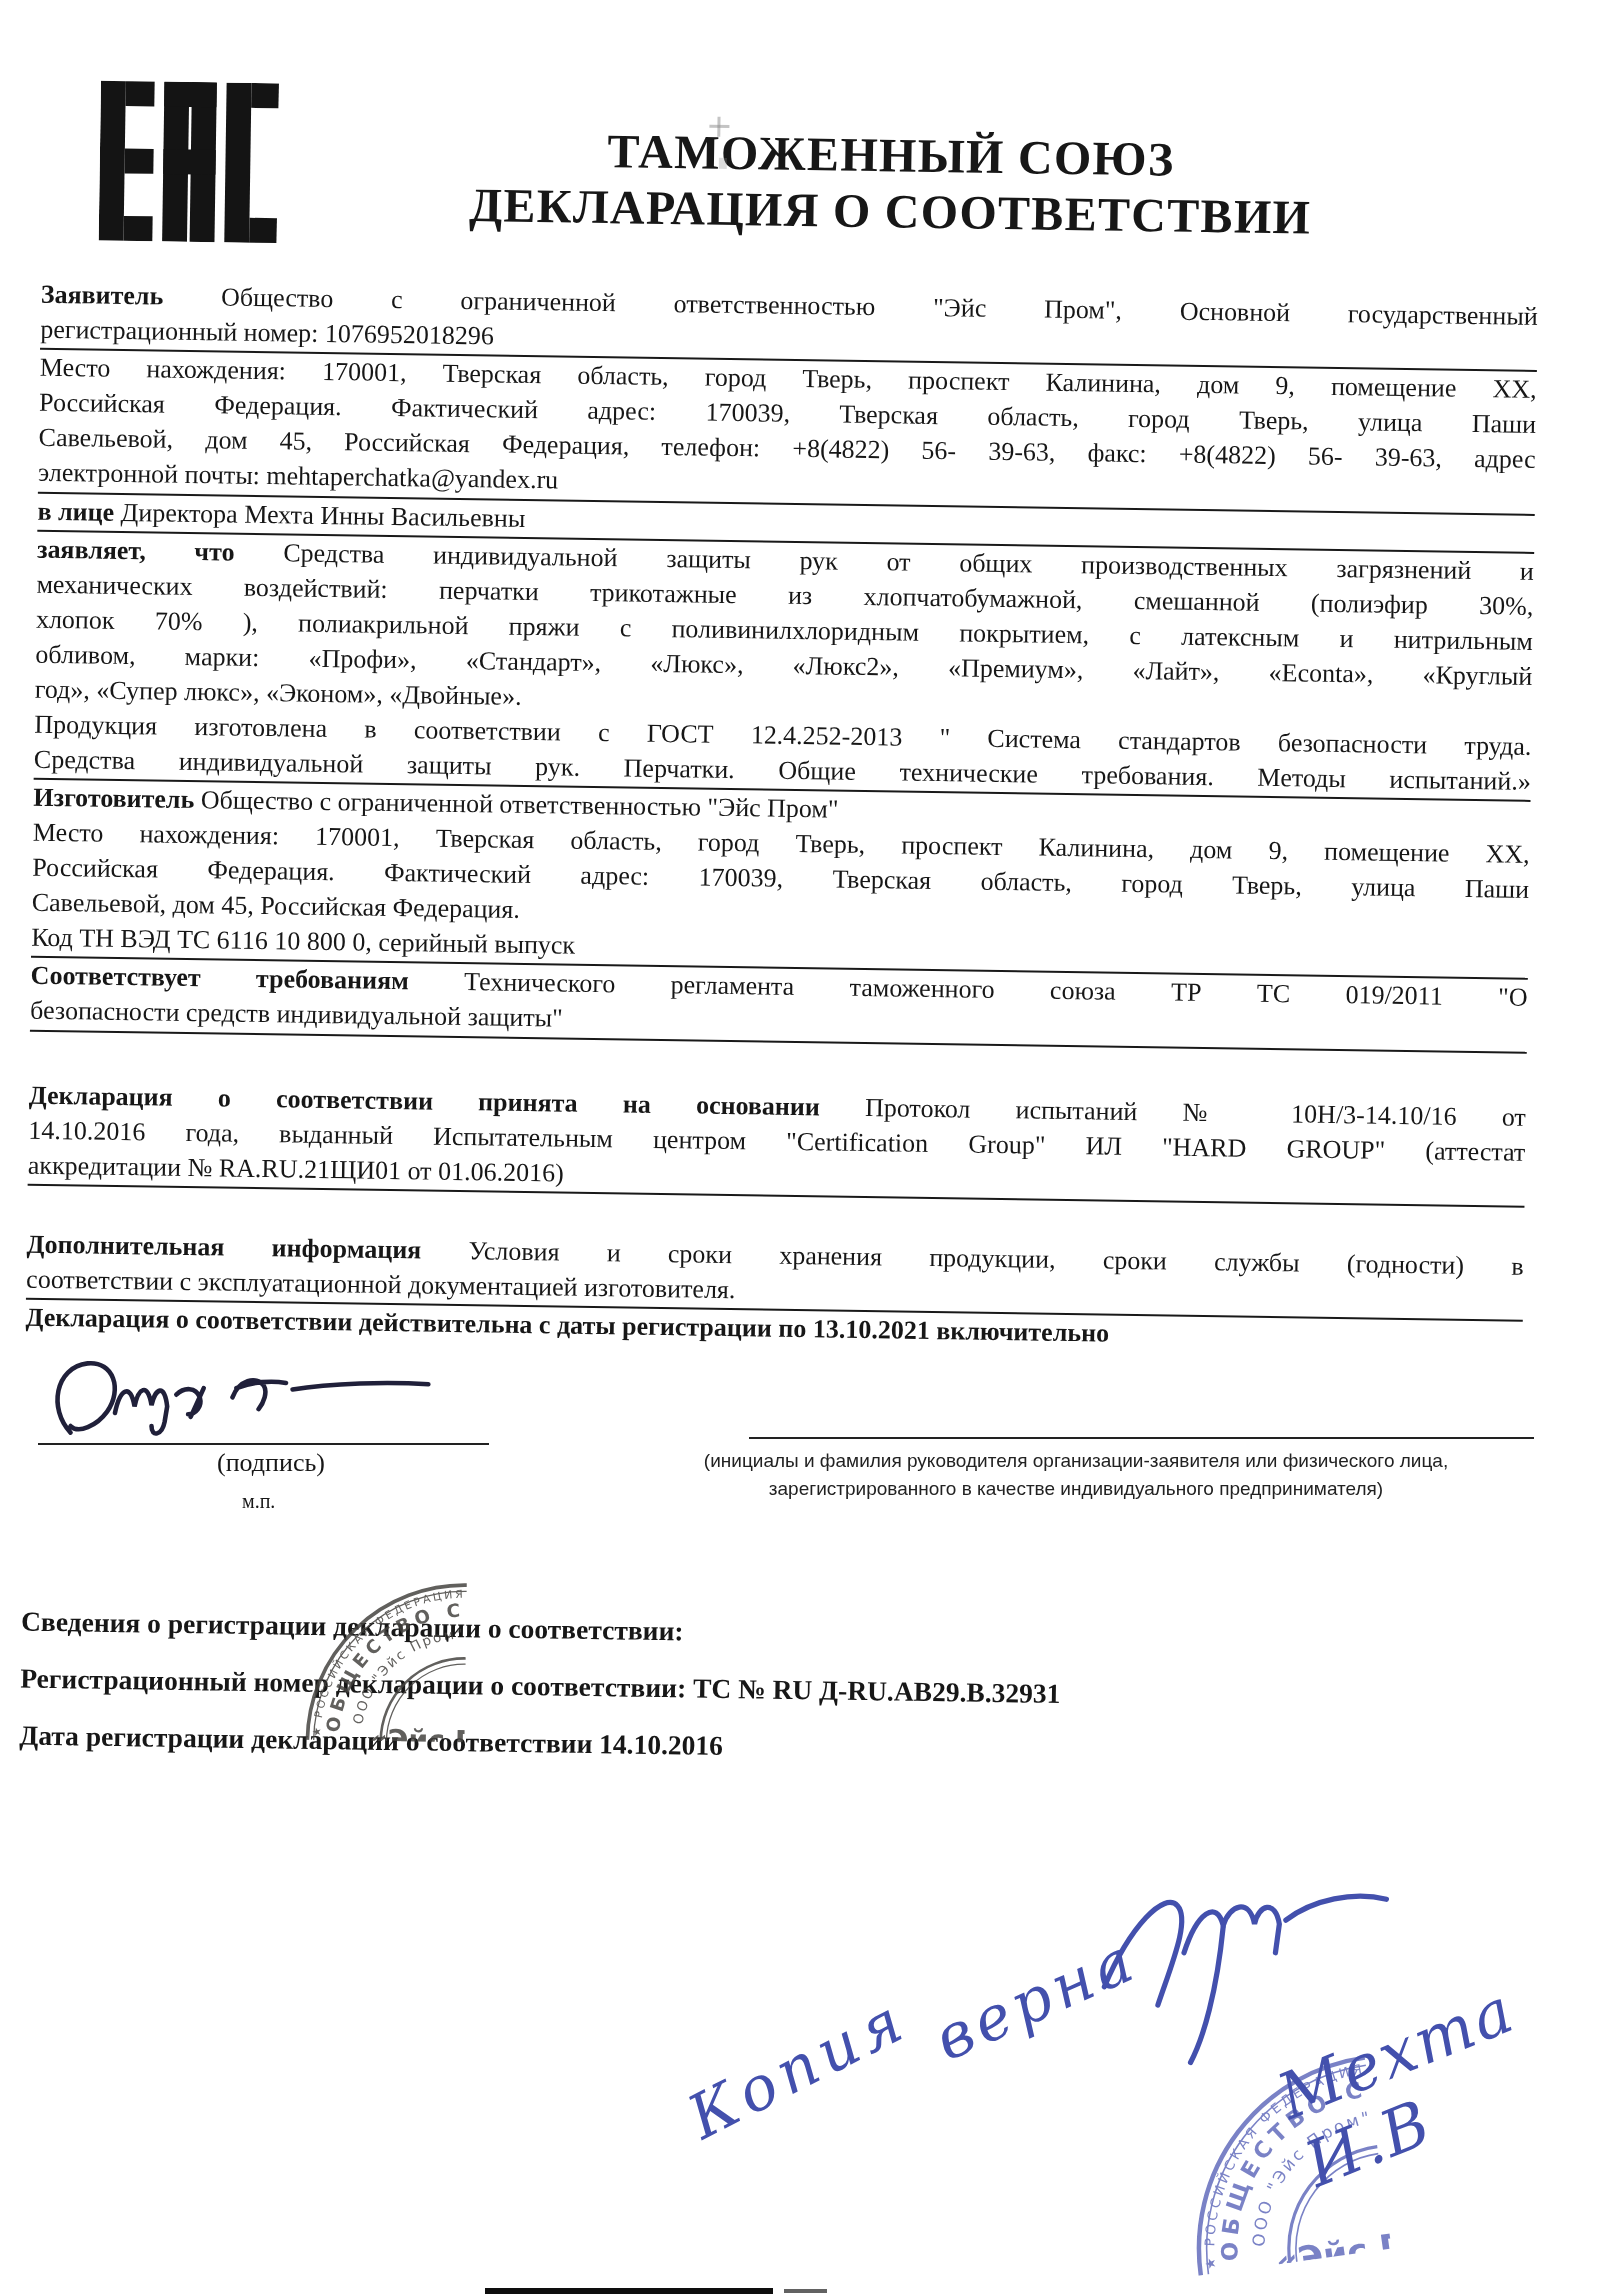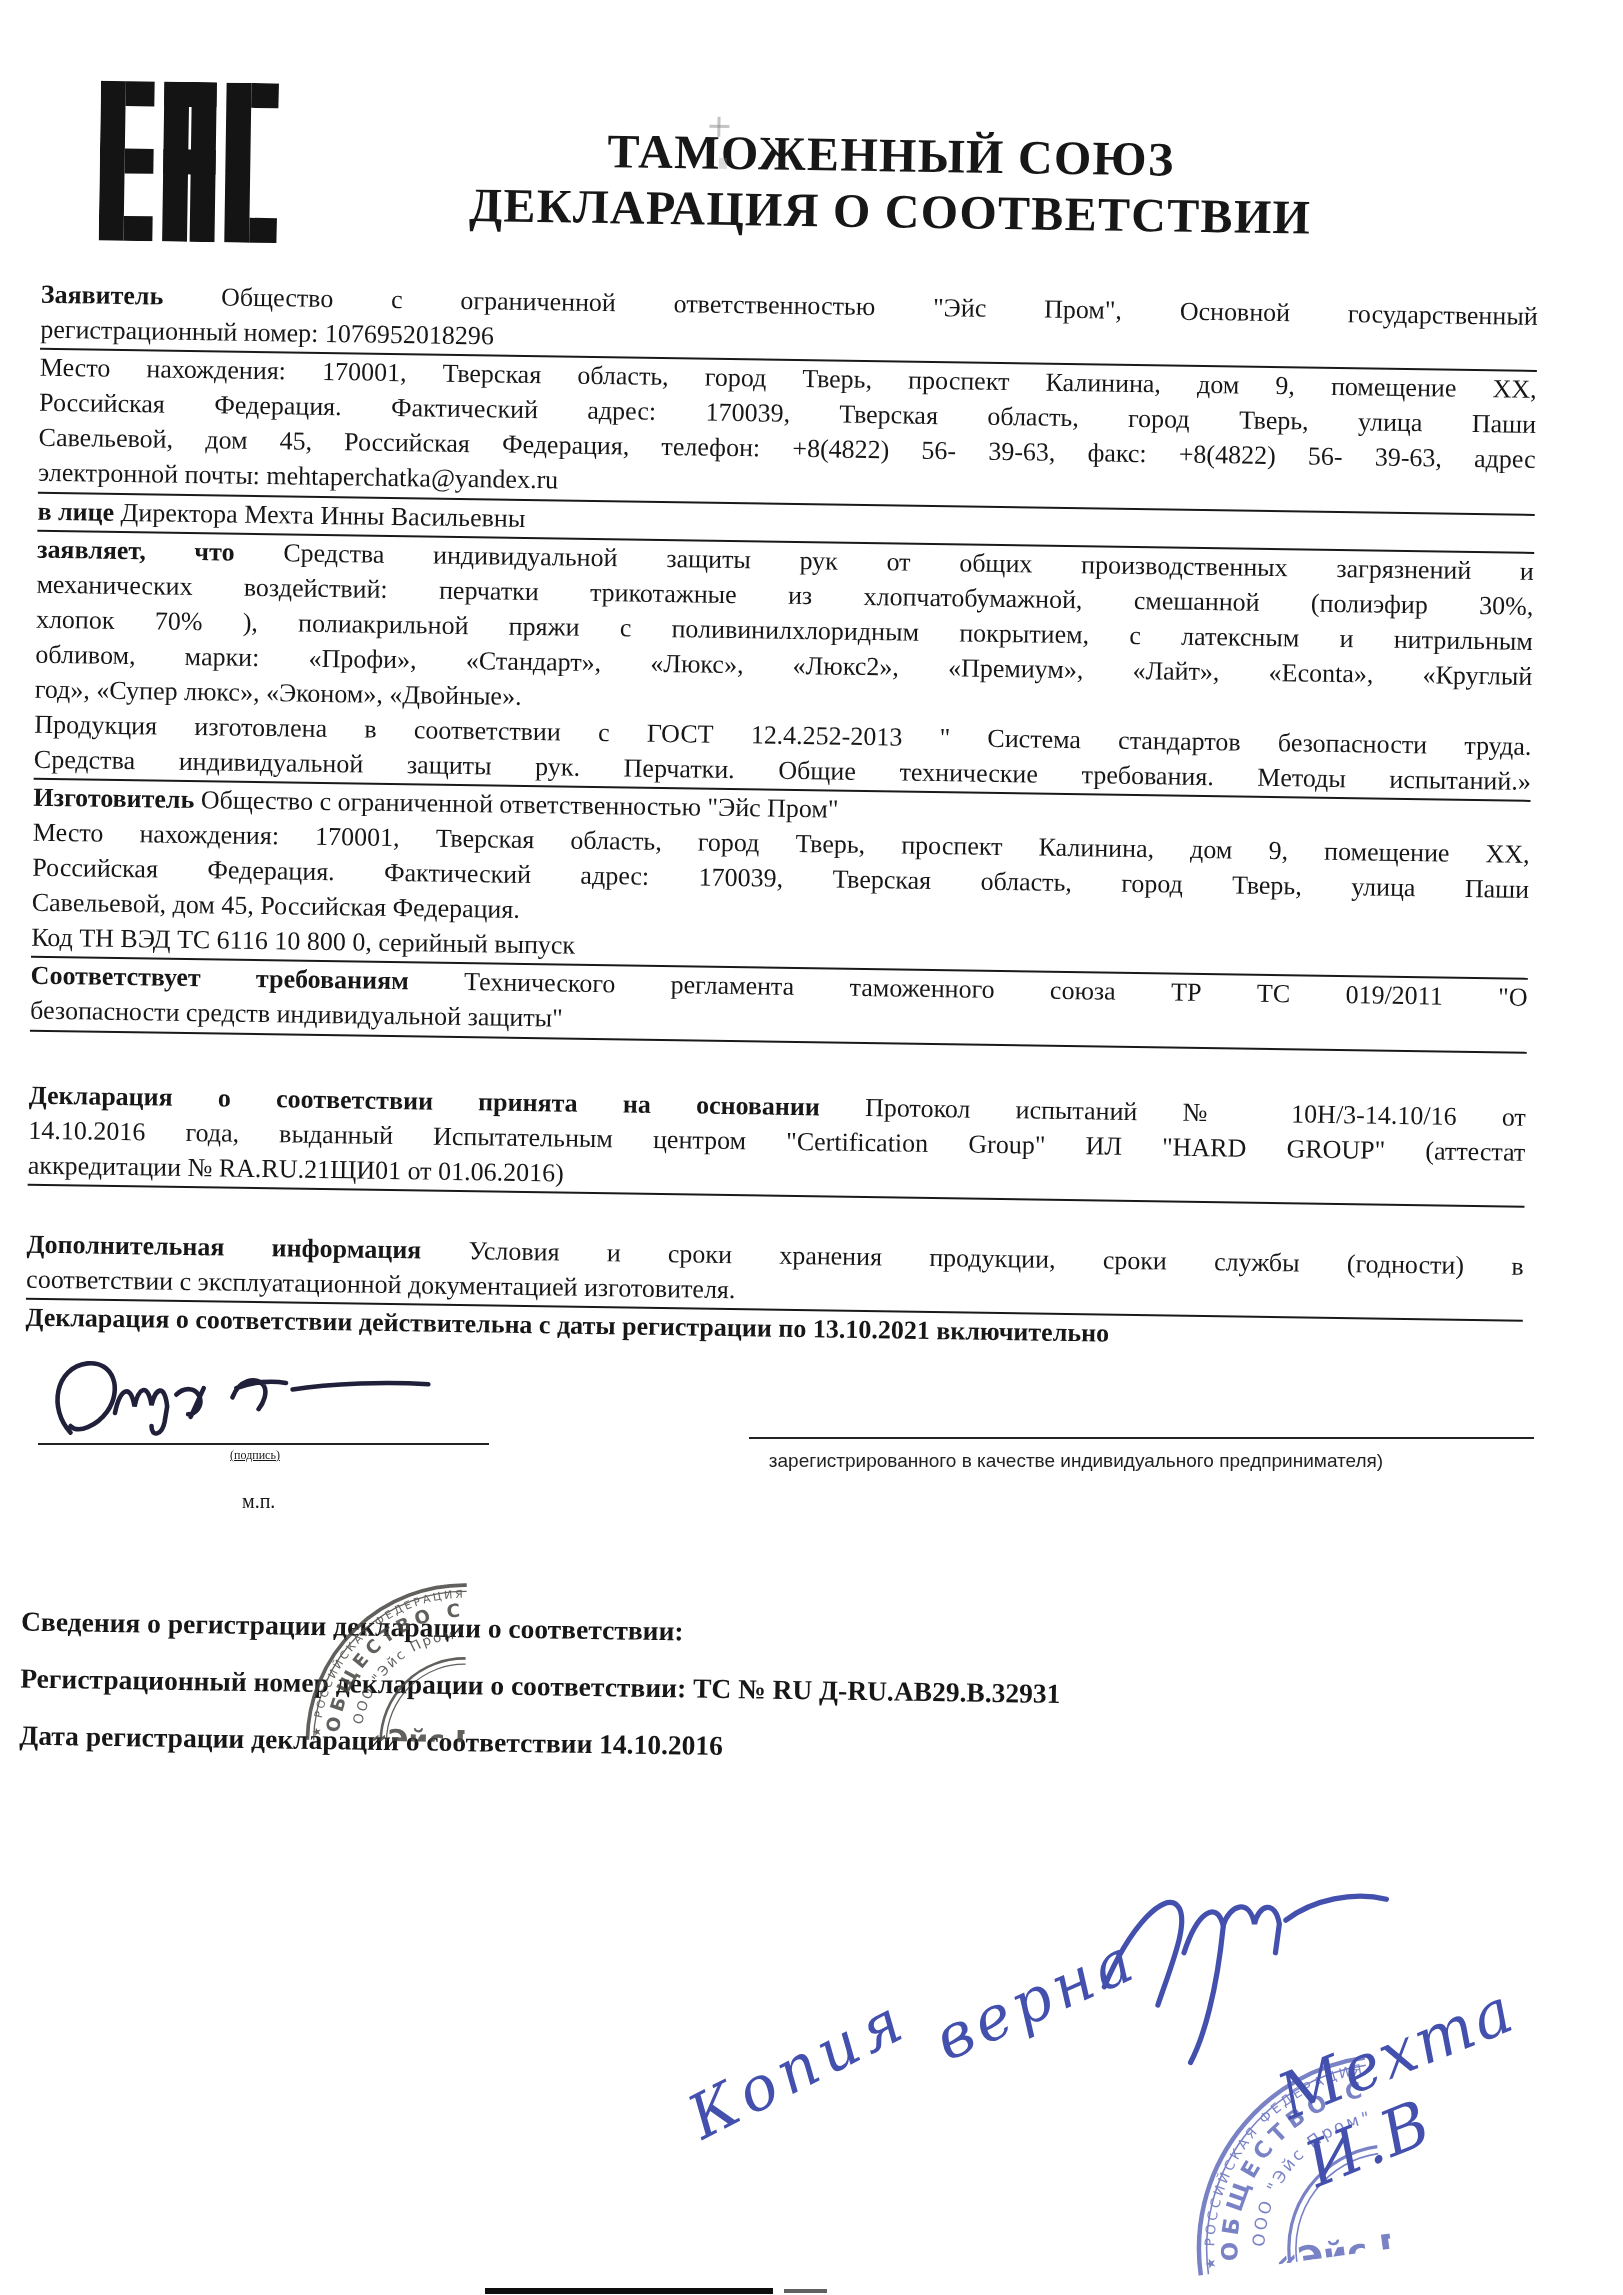--- a/index.html
+++ b/index.html
@@ -15,21 +15,21 @@
 
   .content{position:absolute;left:42px;top:277px;right:84px;}
   .sec{padding-bottom:1.3px;}
   .sec.rule{border-bottom:2.6px solid #191919;}
   .ln{font-size:26px;line-height:35px;}
   .ln b{font-weight:700;}
   .fill{text-align:justify;text-align-last:justify;}
 
   .sigzone{position:relative;height:256px;}
   .sig-rule-left{position:absolute;left:-3.9px;top:98px;width:451px;border-top:2px solid #222;}
-  .podpis{position:absolute;left:82px;top:103px;width:262px;text-align:center;font-size:12px;text-decoration:underline;}
+  .podpis{position:absolute;left:98px;top:103px;width:262px;text-align:center;font-size:26px;}
   .mp{position:absolute;left:200px;top:145px;font-size:20px;}
   .name-right{position:absolute;left:693px;top:50px;width:798px;text-align:center;font-size:28px;}
   .sig-rule-right{position:absolute;left:707px;top:92px;width:785px;border-top:2px solid #222;}
   .cap{position:absolute;left:563px;top:102px;width:942px;text-align:center;
        font-family:"Liberation Sans",sans-serif;font-size:19px;line-height:27.5px;color:#222;}
 
   .reg{font-weight:700;font-size:27.5px;line-height:35px;margin-top:22px;}
   .reg.first{margin-top:3.9px;}
 
   .stamp{position:absolute;}
@@ -175,20 +175,21 @@
         <path d="M214,70 C226,58 244,58 250,74 C254,88 244,100 232,100 M256,60 L236,104"></path>
         <path d="M300,74 C310,48 336,40 348,56 C354,66 348,82 340,92 M306,60 C330,50 360,48 382,52"></path>
         <path d="M392,62 C450,52 540,50 600,54"></path>
       </g>
     </svg>
     <div class="sig-rule-left"></div>
     <div class="podpis">(подпись)</div>
     <div class="mp">м.п.</div>
     <div class="sig-rule-right"></div>
     <div class="cap">
+      <div>(инициалы и фамилия руководителя организации-заявителя или физического лица,</div>
       <div>зарегистрированного в качестве индивидуального предпринимателя)</div>
     </div>
   </div>
 
   <svg class="stamp stamp-blue" viewBox="-320 -320 640 640">
     <use href="#stamp-sym"></use>
   </svg>
 
   <svg class="sigblue" width="314" height="222" viewBox="0 0 480 340">
     <g fill="none" stroke="#4350ad" stroke-width="8" stroke-linecap="round">

